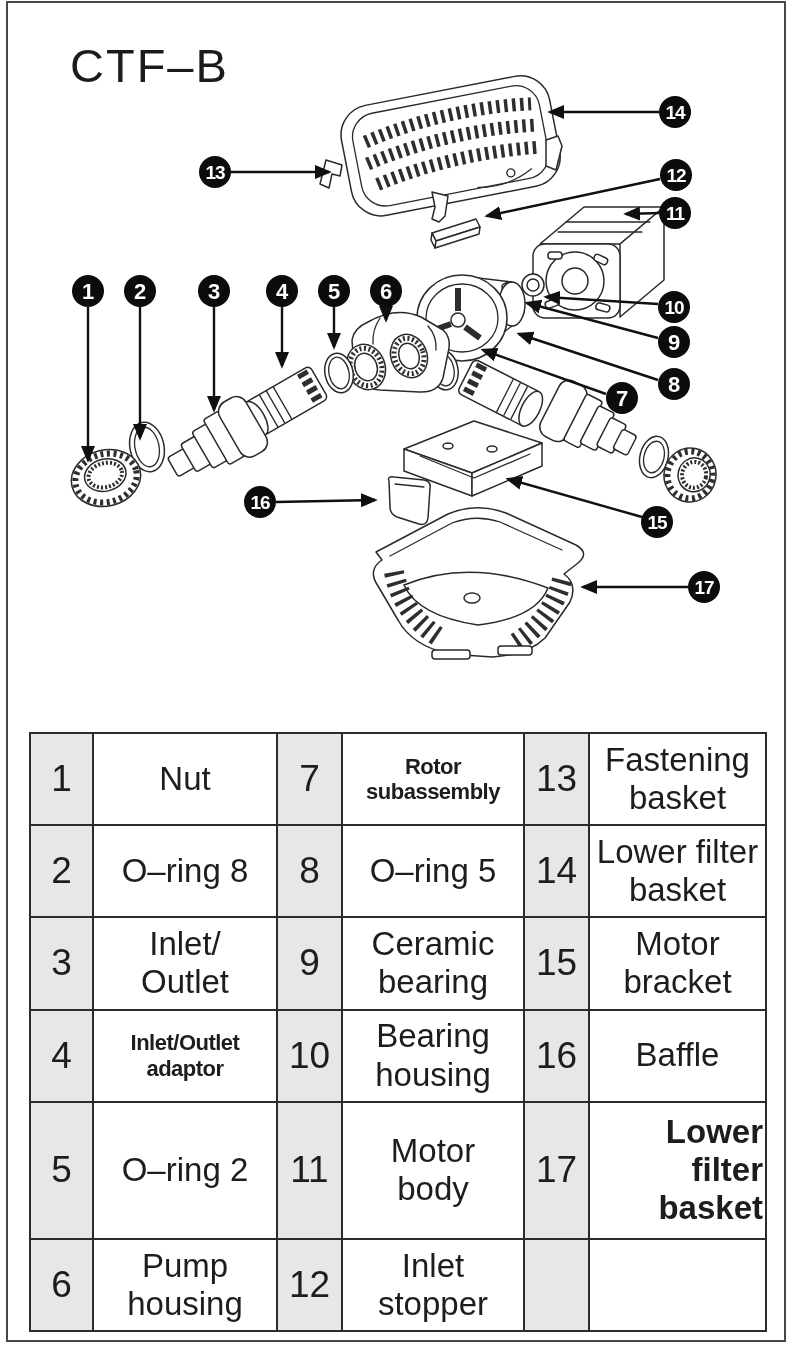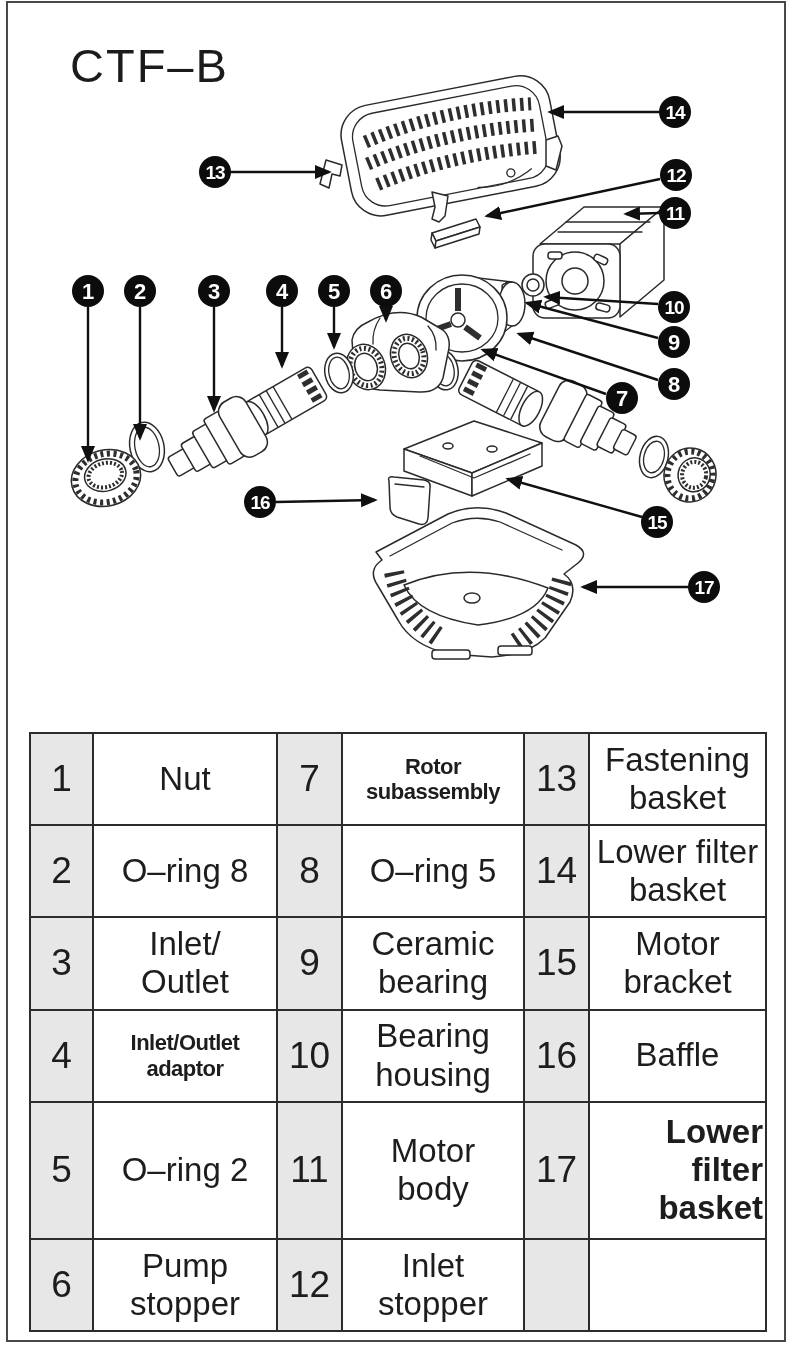--- a/index.html
+++ b/index.html
@@ -353,21 +353,21 @@
         <td class="num">11</td>
         <td class="name">Motor
 body</td>
         <td class="num">17</td>
         <td class="name alignleft">Lower filter
 basket</td>
       </tr>
       <tr>
         <td class="num">6</td>
         <td class="name">Pump
-stopper</td>
+housing</td>
         <td class="num">12</td>
         <td class="name">Inlet
 stopper</td>
         <td class="num"></td>
         <td class="name"></td>
       </tr>
     </tbody>
   </table>
 </div>
 

